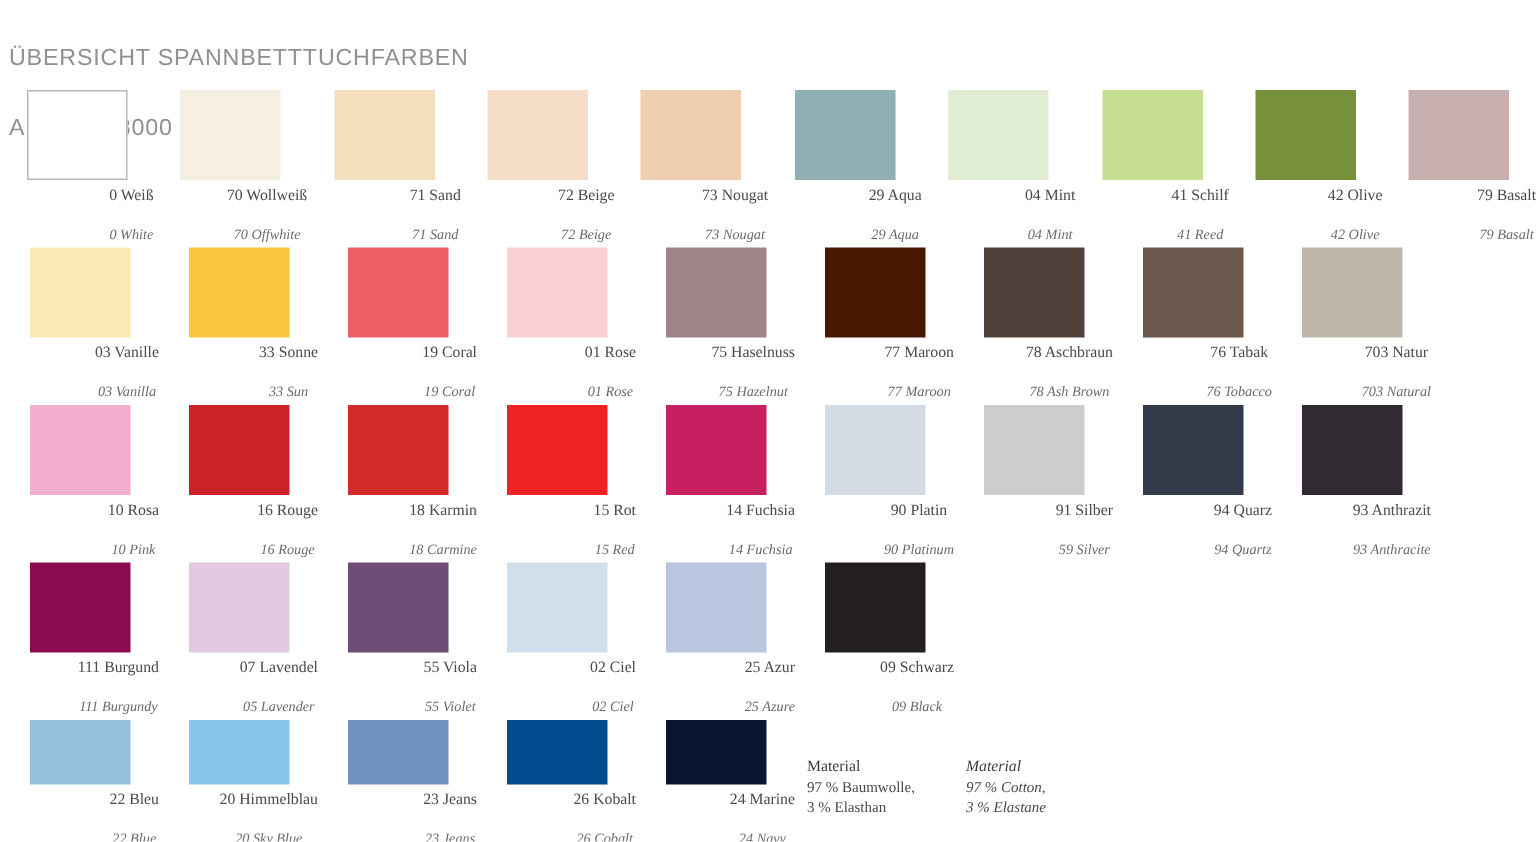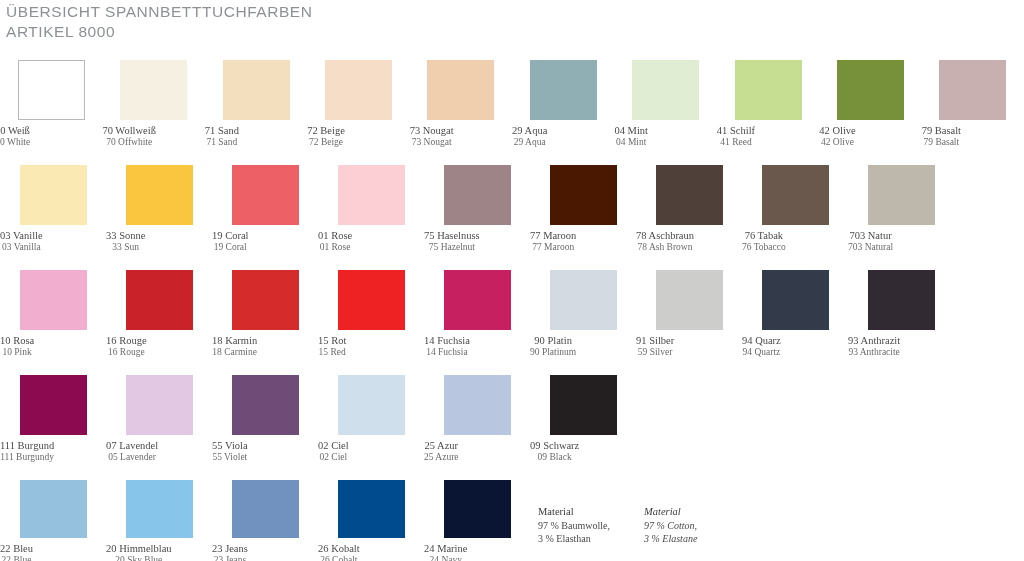--- a/index.html
+++ b/index.html
@@ -22,20 +22,21 @@
     left: 6px;
     top: 2px;
   }
   .header .title-line {
     font-family: "Liberation Sans", sans-serif;
     font-size: 15.5px;
     letter-spacing: 0.55px;
     color: #8d9195;
     line-height: 20px;
     white-space: nowrap;
+    margin-top: 27px;
   }
 
   
   .grid {
     position: absolute;
     left: 0;
     top: 60px;
     width: 1024px;
   }
   .row {
@@ -43,21 +44,21 @@
     height: 105px;
   }
   .row.last { height: 86px; }
 
   .cell {
     width: 106px;
     margin-right: 0px;
     box-sizing: border-box;
     display: flex;
     flex-direction: column;
-    align-items: flex-start;
+    align-items: flex-end;
   }
 
   .swatch {
     width: 67px;
     height: 60px;
     box-sizing: border-box;
     align-self: center;
     margin-left: 0;
   }
   .swatch.outlined {
@@ -70,22 +71,24 @@
     line-height: 11.5px;
     white-space: nowrap;
   }
   .label-de {
     font-size: 10.5px;
     color: #4a4a4a;
     display: block;
   }
   .label-en {
     font-size: 9.5px;
+    font-style: italic;
     color: #6b6b6b;
     display: block;
+    margin-top: 15px;
   }
 
   
   .material {
     width: 106px;
     box-sizing: border-box;
     padding-top: 25px;
     text-align: left;
     padding-left: 8px;
     line-height: 13px;

